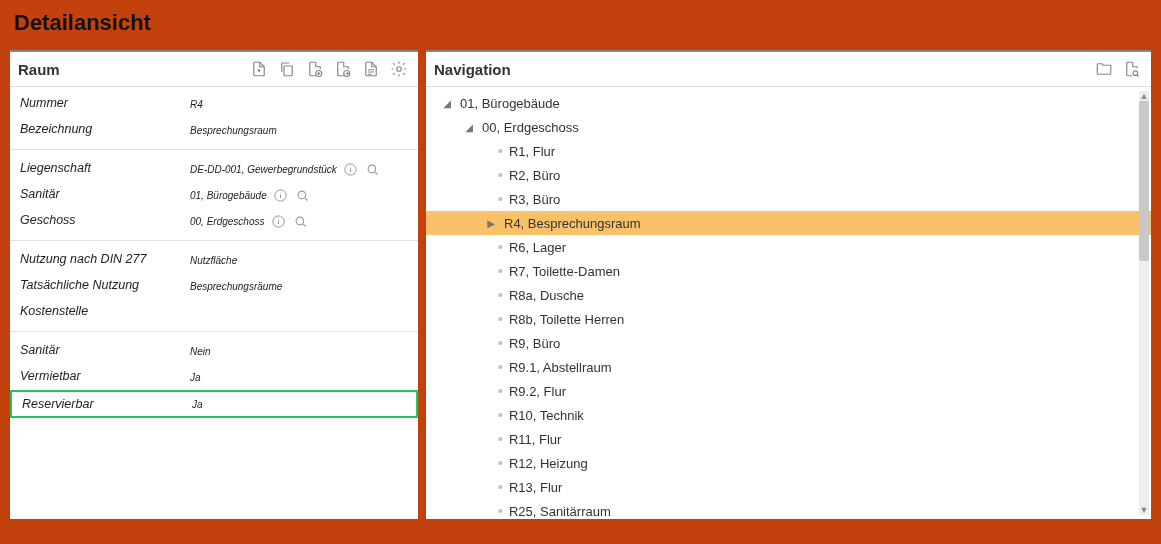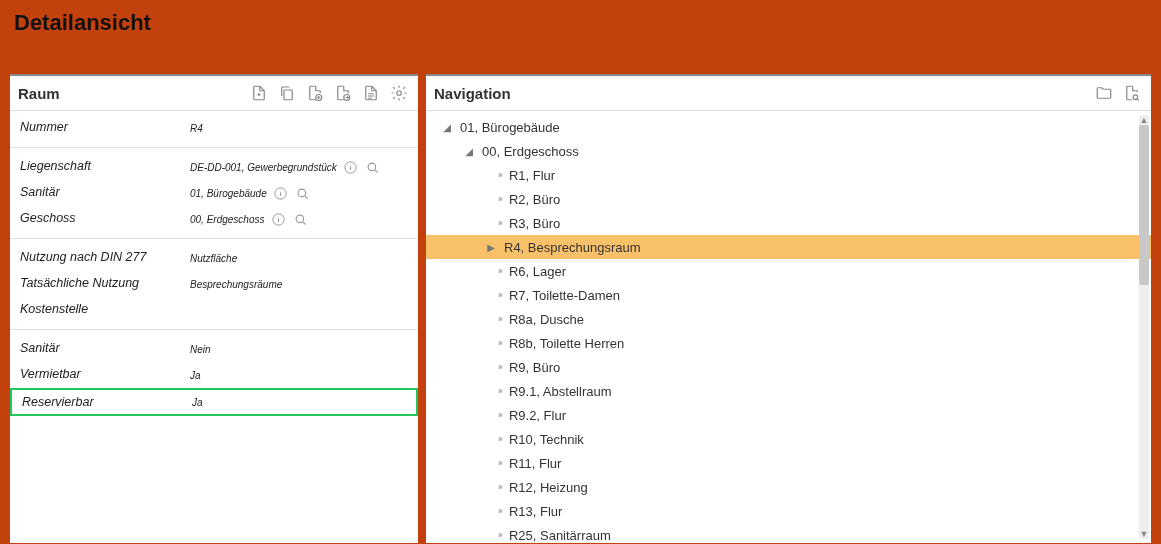--- a/index.html
+++ b/index.html
@@ -19,21 +19,20 @@
   .page-title {
     font-size: 22px;
     font-weight: bold;
     padding: 10px 14px 14px 14px;
     color: #111;
   }
   .content {
     display: flex;
     gap: 8px;
     padding: 0 10px;
-    margin-top: 24px;
   }
   .panel {
     background: #fff;
     border-top: 2px solid #888;
   }
   .left-panel { width: 408px; }
   .right-panel { flex: 1; position: relative; }
   .panel-header {
     display: flex;
     align-items: center;
@@ -200,20 +199,26 @@
             </span>
         </div>
       </div>
       <div class="detail-body" id="detail-fields">
           <div class="field-row">
             <div class="field-label">Nummer</div>
             <div class="field-value">
               <span>R4</span>
             </div>
           </div>
+          <div class="field-row">
+            <div class="field-label">Bezeichnung</div>
+            <div class="field-value">
+              <span>Besprechungsraum</span>
+            </div>
+          </div>
           <div class="divider"></div>
           <div class="field-row">
             <div class="field-label">Liegenschaft</div>
             <div class="field-value">
               <span>DE-DD-001, Gewerbegrundstück</span>
               <span class="mini-icon">
                 <svg viewBox="0 0 24 24" fill="none" stroke="currentColor" stroke-width="1.6">
                   <circle cx="12" cy="12" r="9"></circle>
                   <path d="M12 10v6M12 7.5v.5"></path>
                 </svg>

